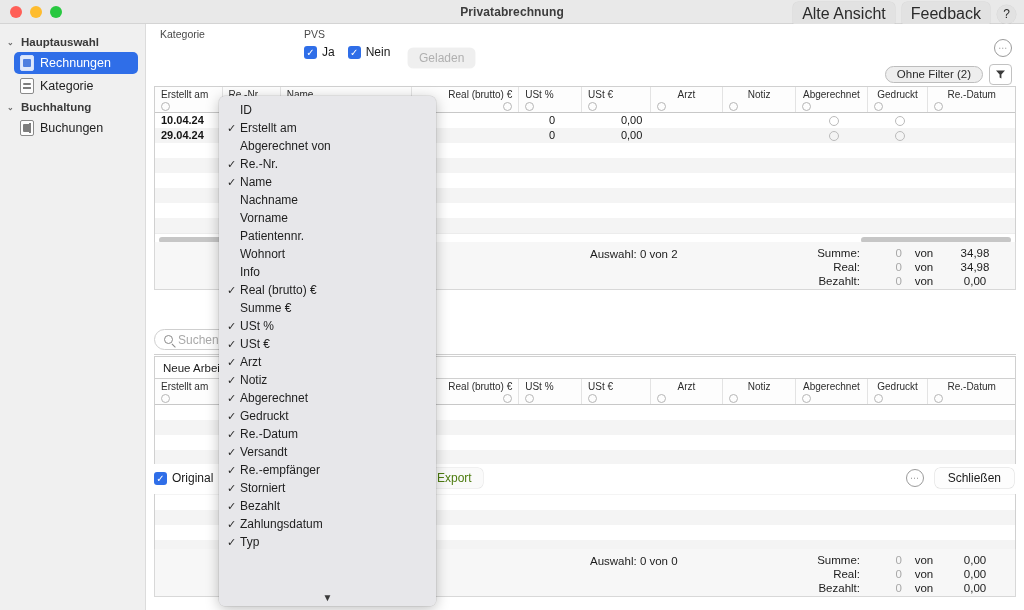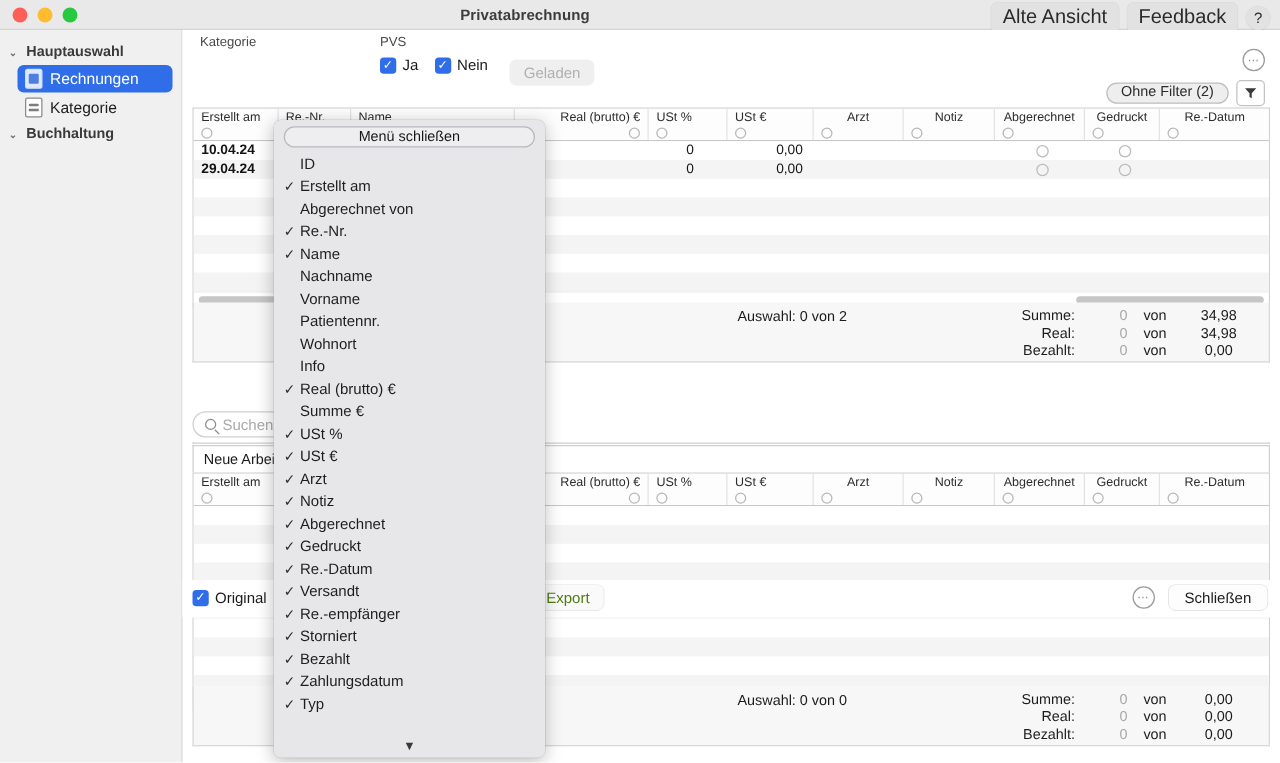--- a/index.html
+++ b/index.html
@@ -20,21 +20,21 @@
     background: #e9e9e9;
     border-bottom: 1px solid #d4d4d4;
     display: flex; align-items: center;
   }
   .traffic { position: absolute; left: 10px; top: 6px; display: flex; gap: 8px; }
   .dot { width: 12px; height: 12px; border-radius: 50%; display: block; }
   .dot.red { background: #ff5f57; }
   .dot.yellow { background: #febc2e; }
   .dot.green { background: #28c840; }
   .win-title {
-    position: absolute; left: 0; width: 840px; text-align: center;
+    position: absolute; left: 0; width: 1024px; text-align: center;
     font-size: 12px; font-weight: bold; color: #3c3c3c; top: 5px;
     letter-spacing: .1px;
   }
   .title-actions { position: absolute; right: 8px; top: 2px; display: flex; align-items: center; gap: 7px; }
   .tb-btn {
     background: #e2e2e2; border: none; border-radius: 5px;
     font-size: 16px; color: #2b2b2b; padding: 3px 9px 4px;
     font-family: "Liberation Sans", sans-serif; line-height: 1.1;
     box-shadow: 0 0 0 .5px rgba(0,0,0,.07);
   }
@@ -271,20 +271,24 @@
       <span class="mini-icon"></span>
       <span>Rechnungen</span>
     </div>
     <div class="side-item">
       <span class="mini-icon lines"></span>
       <span>Kategorie</span>
     </div>
     <div class="grp-header">
       <span class="chev">⌄</span>
       <span>Buchhaltung</span>
+    </div>
+    <div class="side-item">
+      <span class="mini-icon bars"></span>
+      <span>Buchungen</span>
     </div>
   </div>
 
   <div class="content">
 
     <div class="filterbar">
       <div class="ctl-kategorie">
         <div class="field-label">Kategorie</div>
       </div>
 
@@ -551,21 +555,20 @@
       <button class="btn-export">Export</button>
       <div class="bb-right">
         <div class="round-btn">⋯</div>
         <button class="btn-schliessen">Schließen</button>
       </div>
     </div>
 
   </div>
 
   <div class="menu">
-    <div class="menu-close">Menü schließen</div>
     <div id="menu-items">
         <div class="menu-item">
           <span class="menu-check"></span>
           <span>ID</span>
         </div>
         <div class="menu-item">
           <span class="menu-check">✓</span>
           <span>Erstellt am</span>
         </div>
         <div class="menu-item">

